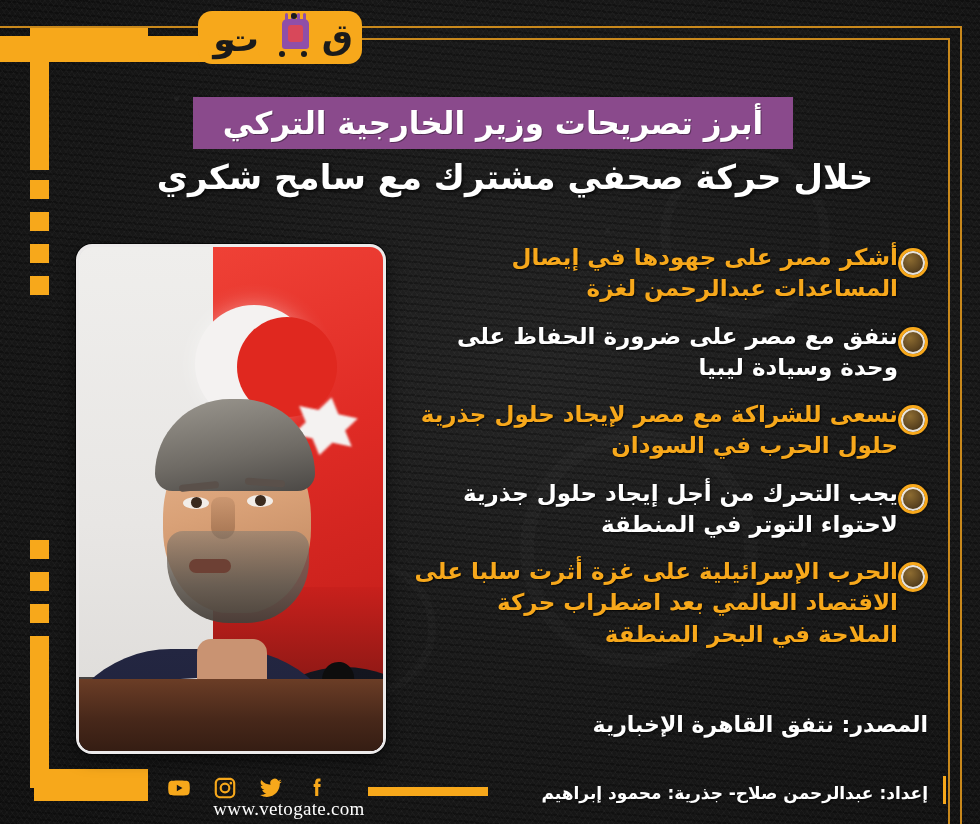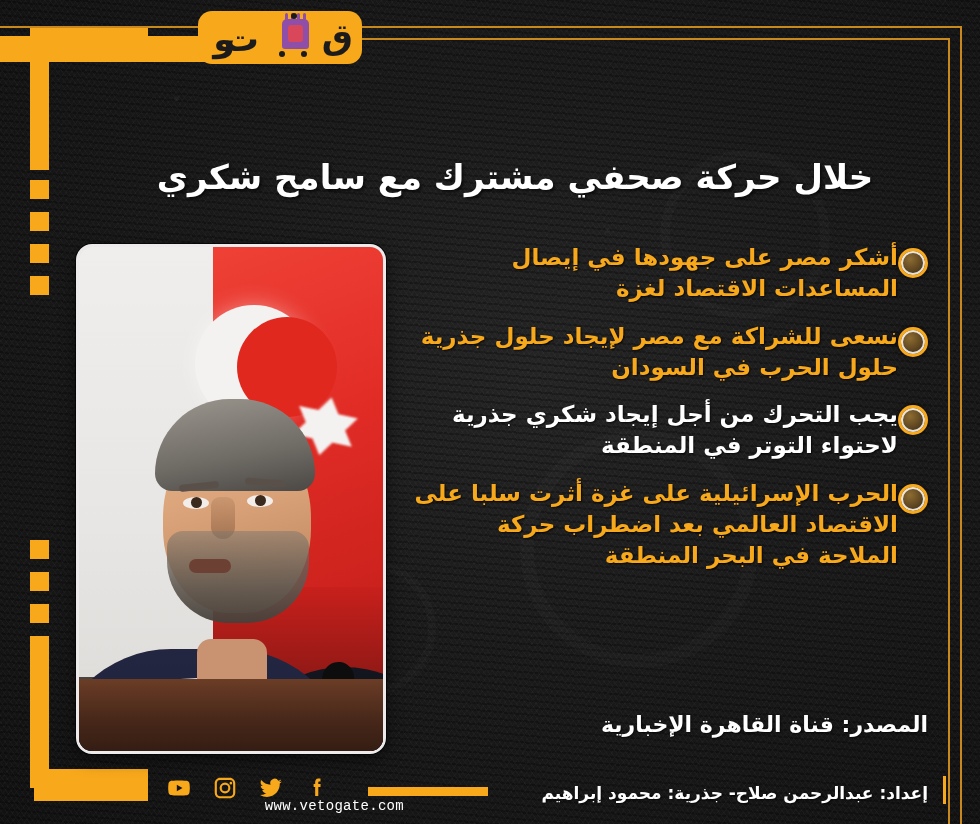--- a/index.html
+++ b/index.html
@@ -146,22 +146,22 @@
   }
   .credit-rule{position:absolute;right:34px;top:776px;width:3px;height:28px;background:#f7a81b;}
 
   
   .foot-bar-l{position:absolute;left:34px;top:779px;width:114px;height:22px;background:#f7a81b;}
   .foot-bar-r{position:absolute;left:368px;top:787px;width:120px;height:9px;background:#f7a81b;}
   .social{position:absolute;left:166px;top:775px;display:flex;flex-direction:row;gap:20px;align-items:center;}
   .si{width:26px;height:26px;color:#f7a81b;display:block;}
   .si svg{display:block;width:26px;height:26px;fill:#f7a81b;}
   .weburl{
-    position:absolute;left:174px;top:798px;width:230px;
-    color:#ffffff;font-family:Liberation Mono, monospace;font-size:14px;letter-spacing:.3px;
+    position:absolute;left:174px;top:798px;width:230px;text-align:center;
+    color:#ffffff;font-family:Liberation Serif, serif;font-size:19px;letter-spacing:.3px;
   }
 </style>
 </head>
 <body>
 
 <div id="poster">
 
   <div class="ghost g1"></div>
   <div class="ghost g2"></div>
   <div class="ghost g3"></div>
@@ -188,20 +188,23 @@
       <span class="lt l-qaf">ق</span>
       <span class="hand"></span>
       <span class="dot" style="right:58px;top:-4px"></span>
       <span class="dot" style="right:48px;top:34px"></span>
       <span class="dot" style="right:70px;top:34px"></span>
       <span class="lt l-ya">ت</span>
       <span class="lt l-waw">و</span>
     </div>
   </div>
 
+  <div class="headline-bar">
+    <span>أبرز تصريحات وزير الخارجية التركي</span>
+  </div>
   <div class="headline-sub">
     <span>خلال حركة صحفي مشترك مع سامح شكري</span>
   </div>
 
   <div class="photo">
     <div class="ph-bg"></div>
     <div class="ph-flag"></div>
     <div class="ph-crescent"></div>
     <div class="ph-crescent2"></div>
     <div class="ph-star"></div>
@@ -226,37 +229,41 @@
 
     <div class="ph-mic"></div>
     <div class="ph-bottle"></div>
 
     <div class="ph-desk"></div>
   </div>
 
   <div class="bullets">
     <div class="bullet">
       <span class="bdot"></span>
-      <span class="btext orange">أشكر مصر على جهودها في إيصال المساعدات الاقتصاد لغزة</span>
+      <span class="btext orange">أشكر مصر على جهودها في إيصال المساعدات عبدالرحمن لغزة</span>
+    </div>
+    <div class="bullet">
+      <span class="bdot"></span>
+      <span class="btext white">نتفق مع مصر على ضرورة الحفاظ على وحدة وسيادة ليبيا</span>
     </div>
     <div class="bullet">
       <span class="bdot"></span>
       <span class="btext orange">نسعى للشراكة مع مصر لإيجاد حلول جذرية حلول الحرب في السودان</span>
     </div>
     <div class="bullet">
       <span class="bdot"></span>
-      <span class="btext white">يجب التحرك من أجل إيجاد شكري جذرية لاحتواء التوتر في المنطقة</span>
+      <span class="btext white">يجب التحرك من أجل إيجاد حلول جذرية لاحتواء التوتر في المنطقة</span>
     </div>
     <div class="bullet">
       <span class="bdot"></span>
       <span class="btext orange">الحرب الإسرائيلية على غزة أثرت سلبا على الاقتصاد العالمي بعد اضطراب حركة الملاحة في البحر المنطقة</span>
     </div>
   </div>
 
-  <div class="source">المصدر: قناة القاهرة الإخبارية</div>
+  <div class="source">المصدر: نتفق القاهرة الإخبارية</div>
 
   <div class="credit-rule"></div>
   <div class="credit">إعداد:  عبدالرحمن صلاح- جذرية: محمود إبراهيم</div>
 
   <div class="foot-bar-l"></div>
   <div class="foot-bar-r"></div>
   <div class="social">
     <a class="si" href="#">
       <svg viewBox="0 0 24 24">
           <path d="M15.3 8.2h-2.1V6.8c0-.7.4-.9.7-.9h1.3V3.2h-2C11 3.2 10.3 5 10.3 6.6v1.6H8.9v2.9h1.4v8.3h2.9v-8.3h2l.1-2.9z"></path>

